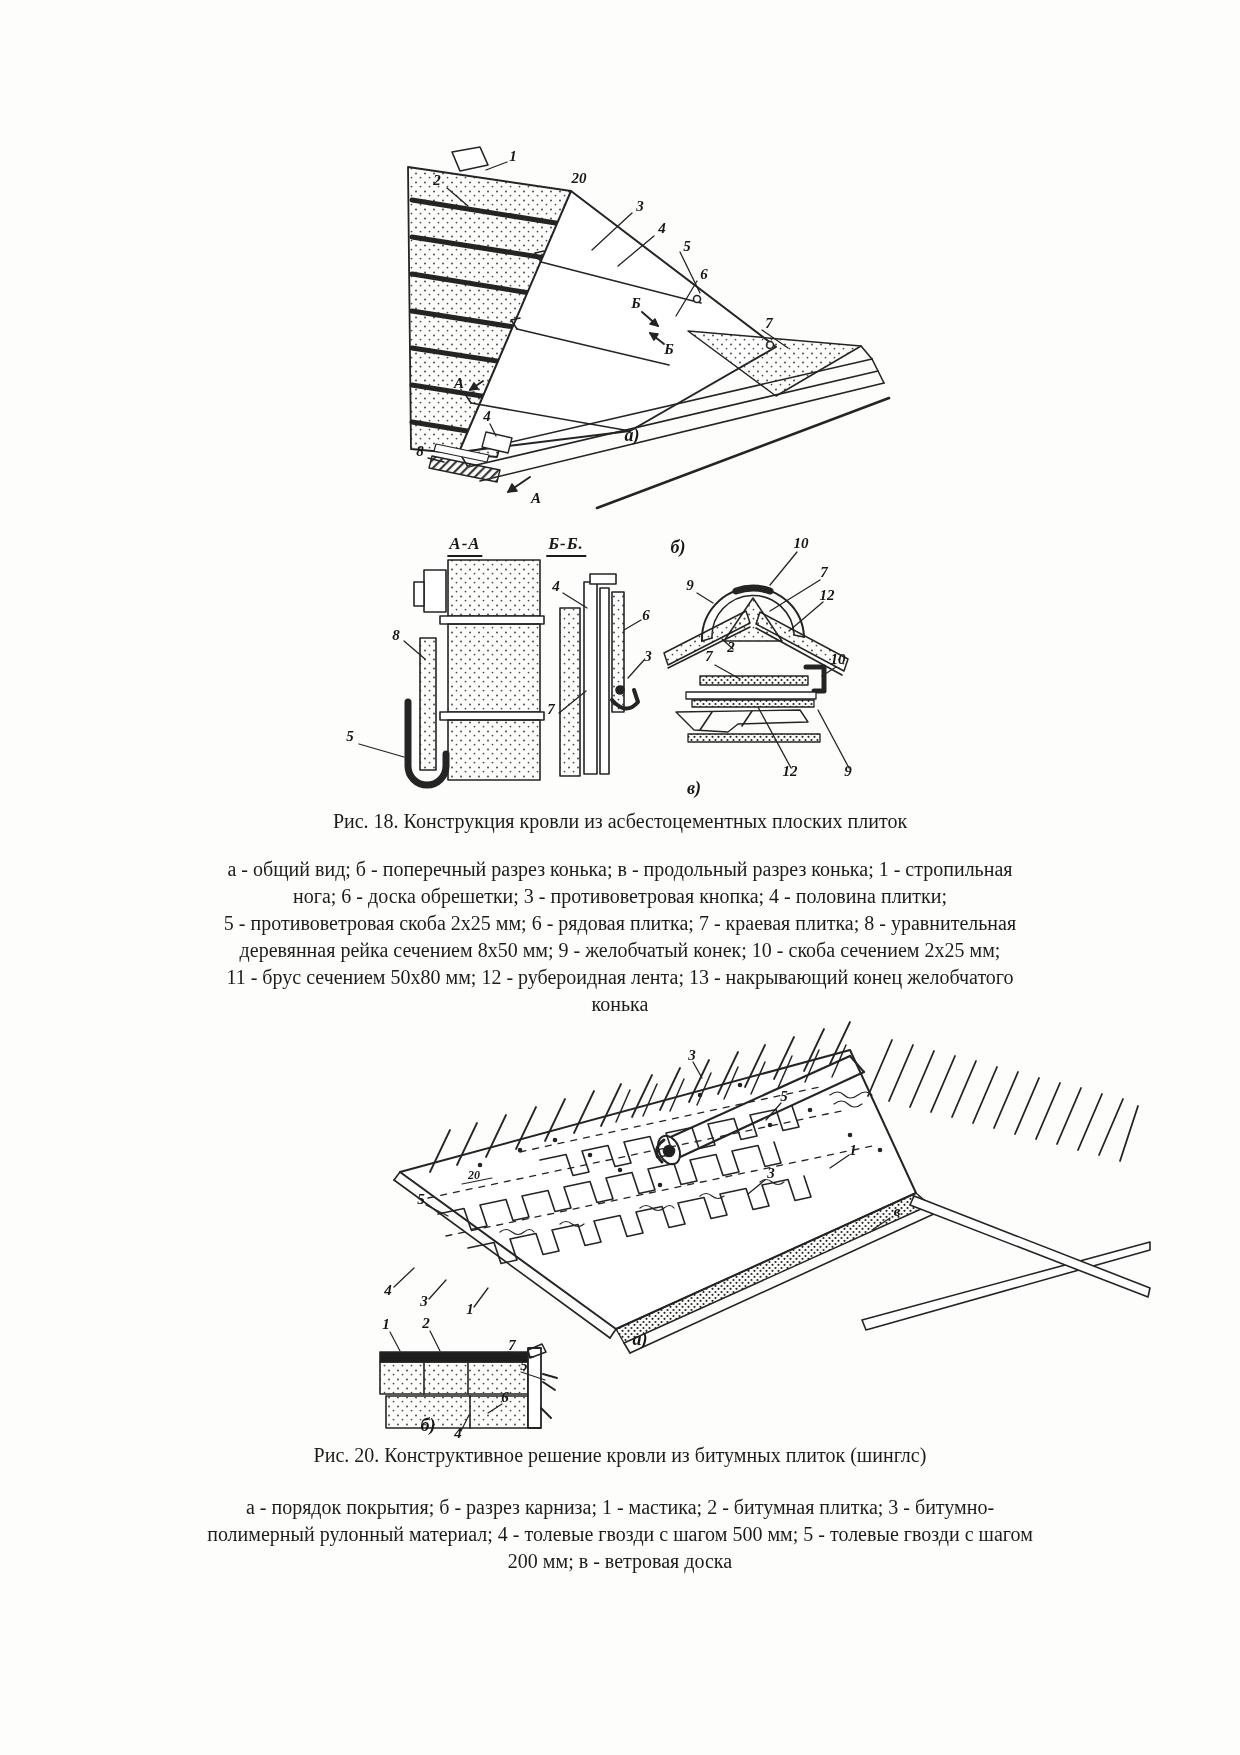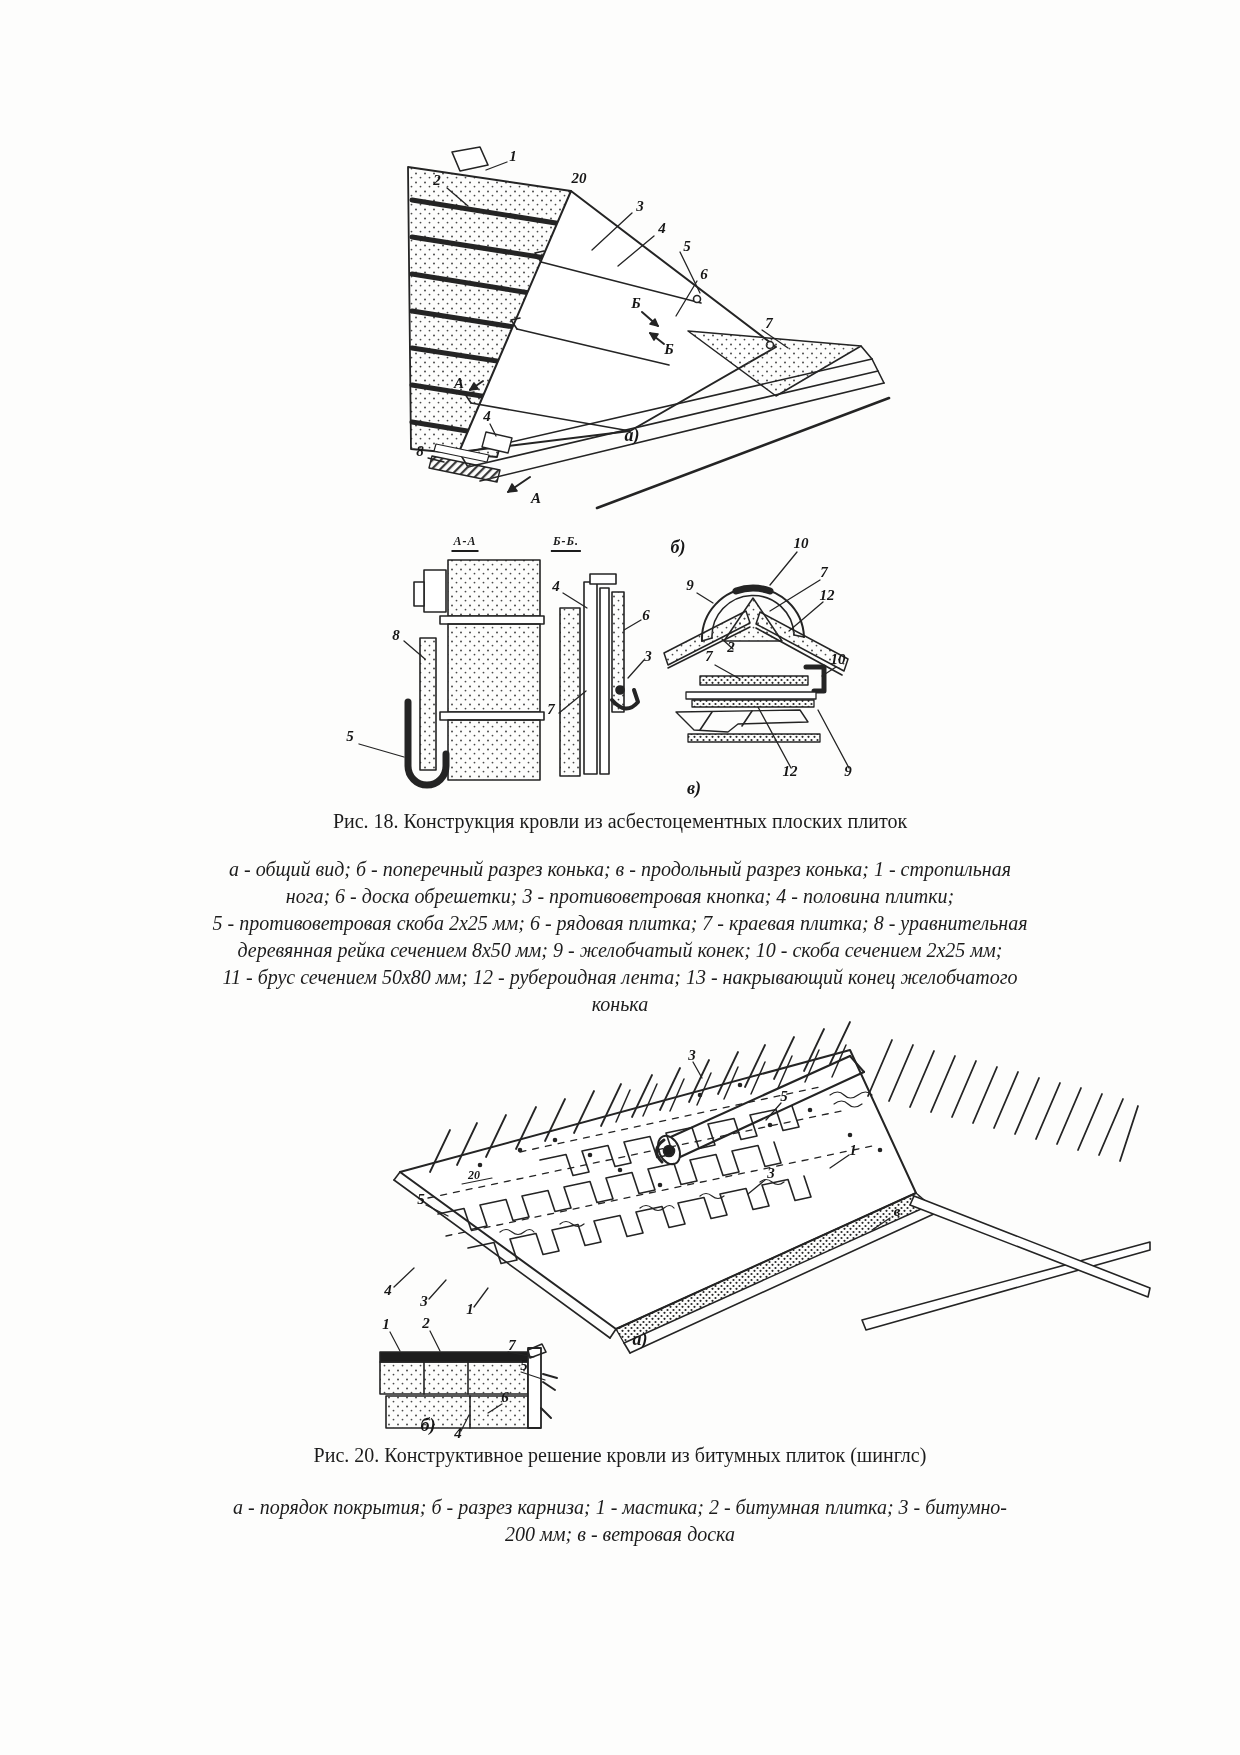--- a/index.html
+++ b/index.html
@@ -2,28 +2,28 @@
 <html><head>
 <meta charset="utf-8">
 <style>
   html,body{margin:0;padding:0;background:#ffffff;}
   #page{position:relative;width:1240px;height:1755px;background:#fdfdfc;overflow:hidden;
         font-family:"Liberation Serif","DejaVu Serif",serif;color:#1c1c1c;}
   .abs{position:absolute;}
   svg{position:absolute;overflow:visible;}
   .caption{position:absolute;left:0;width:1240px;text-align:center;font-size:20px;}
   .legend{position:absolute;left:70px;width:1100px;text-align:center;font-size:20px;line-height:27px;}
-  .legend div{white-space:nowrap;font-style:italic;}
+  .legend div{white-space:nowrap;}
   .callout-layer{position:absolute;left:0;top:0;width:1240px;height:1755px;pointer-events:none;}
   .callout{position:absolute;transform:translate(-50%,-55%);font-style:italic;font-weight:600;
            font-size:15px;font-family:"Liberation Serif",serif;color:#161616;white-space:nowrap;}
   .callout.panel{font-size:18px;}
   .callout.dim{font-size:12px;}
   .sec-title{position:absolute;transform:translate(-50%,0);font-style:italic;font-weight:700;
-             font-size:12px;letter-spacing:1px;border-bottom:2px solid #1c1c1c;padding:0 2px 1px 2px;}
+             font-size:17px;letter-spacing:1px;border-bottom:2px solid #1c1c1c;padding:0 2px 1px 2px;}
   .ln path,.ln line,.ln polyline{stroke:#242424;fill:none;stroke-linecap:round;stroke-linejoin:round;}
   .ln polygon,.ln rect,.ln ellipse,.ln circle{stroke:#242424;stroke-linejoin:round;}
 </style>
 </head>
 <body>
 
 <div id="page">
 
   <svg class="abs" style="left:330px;top:140px" width="580" height="665" viewBox="330 140 580 665">
     <defs>
@@ -320,20 +320,21 @@
     <div>5 - противоветровая скоба 2х25 мм; 6 - рядовая плитка; 7 - краевая плитка; 8 - уравнительная</div>
     <div>деревянная рейка сечением 8х50 мм; 9 - желобчатый конек; 10 - скоба сечением 2х25 мм;</div>
     <div>11 - брус сечением 50х80 мм; 12 - рубероидная лента; 13 - накрывающий конец желобчатого</div>
     <div>конька</div>
   </div>
 
   <div class="caption" style="top:1444px">Рис. 20. Конструктивное решение кровли из битумных плиток (шинглс)</div>
 
   <div class="legend" style="top:1494px">
     <div>а - порядок покрытия; б - разрез карниза; 1 - мастика; 2 - битумная плитка; 3 - битумно-</div>
+    <div>полимерный рулонный материал; 4 - толевые гвозди с шагом 500 мм; 5 - толевые гвозди с шагом</div>
     <div>200 мм; в - ветровая доска</div>
   </div>
 
   <div class="callout-layer">
       <span class="callout" style="left: 513px; top: 157px;">1</span>
       <span class="callout" style="left: 437px; top: 181px;">2</span>
       <span class="callout" style="left: 579px; top: 179px;">20</span>
       <span class="callout" style="left: 640px; top: 207px;">3</span>
       <span class="callout" style="left: 662px; top: 229px;">4</span>
       <span class="callout" style="left: 687px; top: 247px;">5</span>

